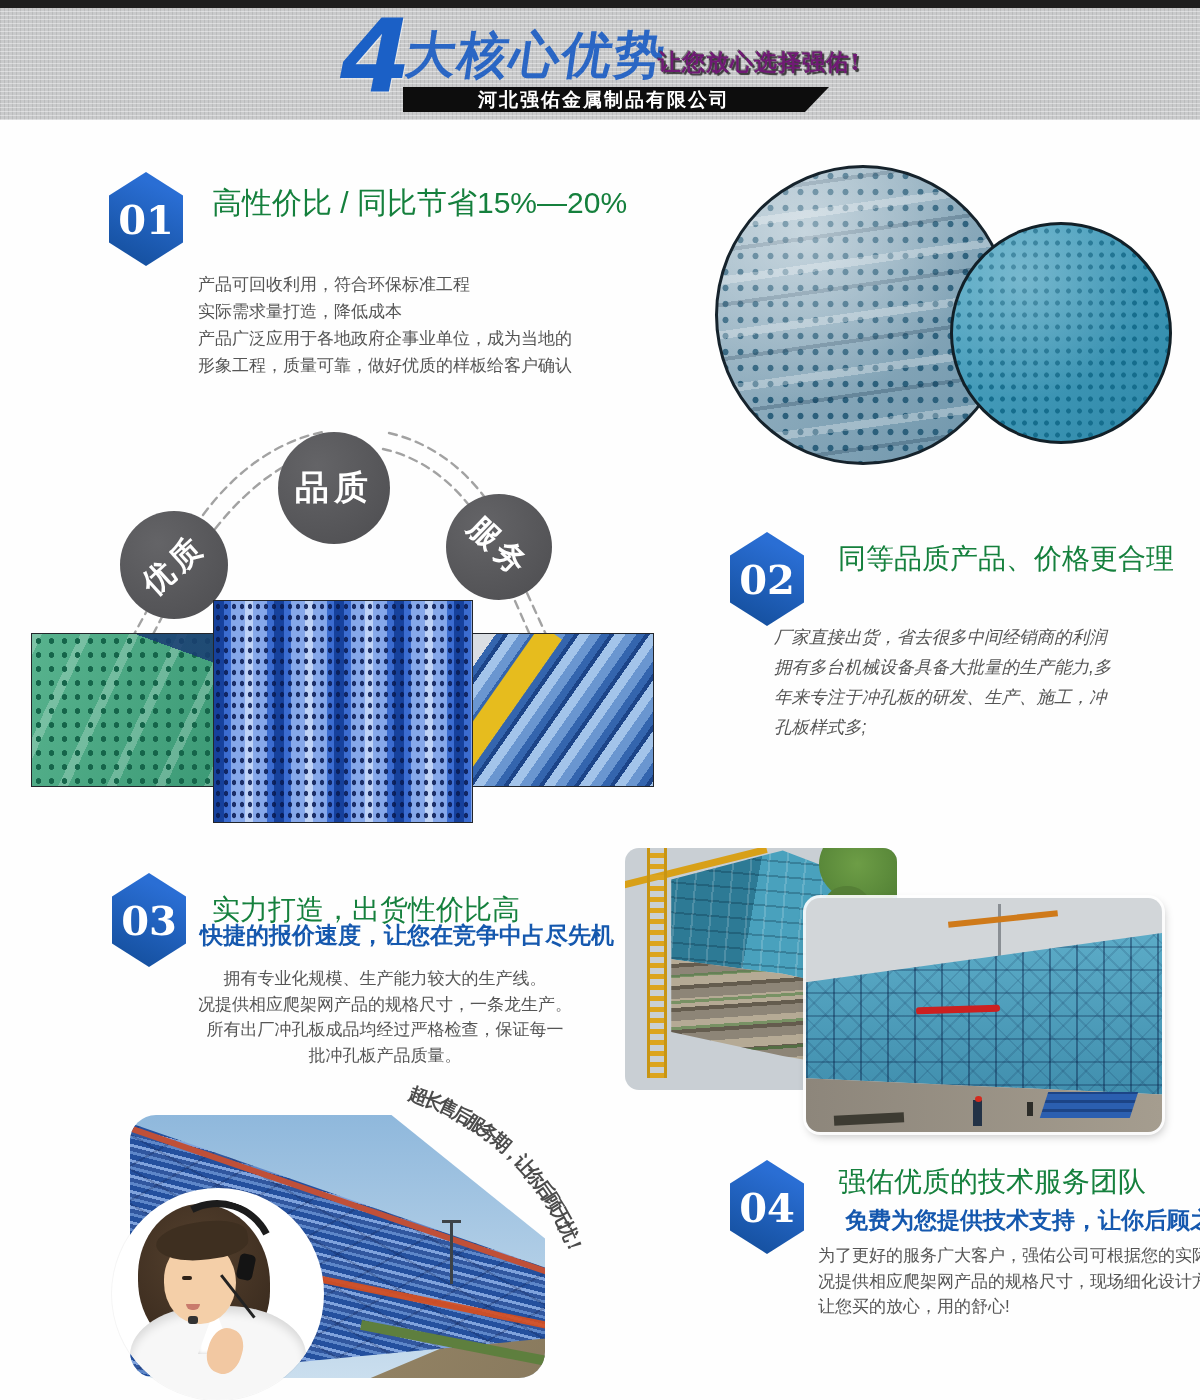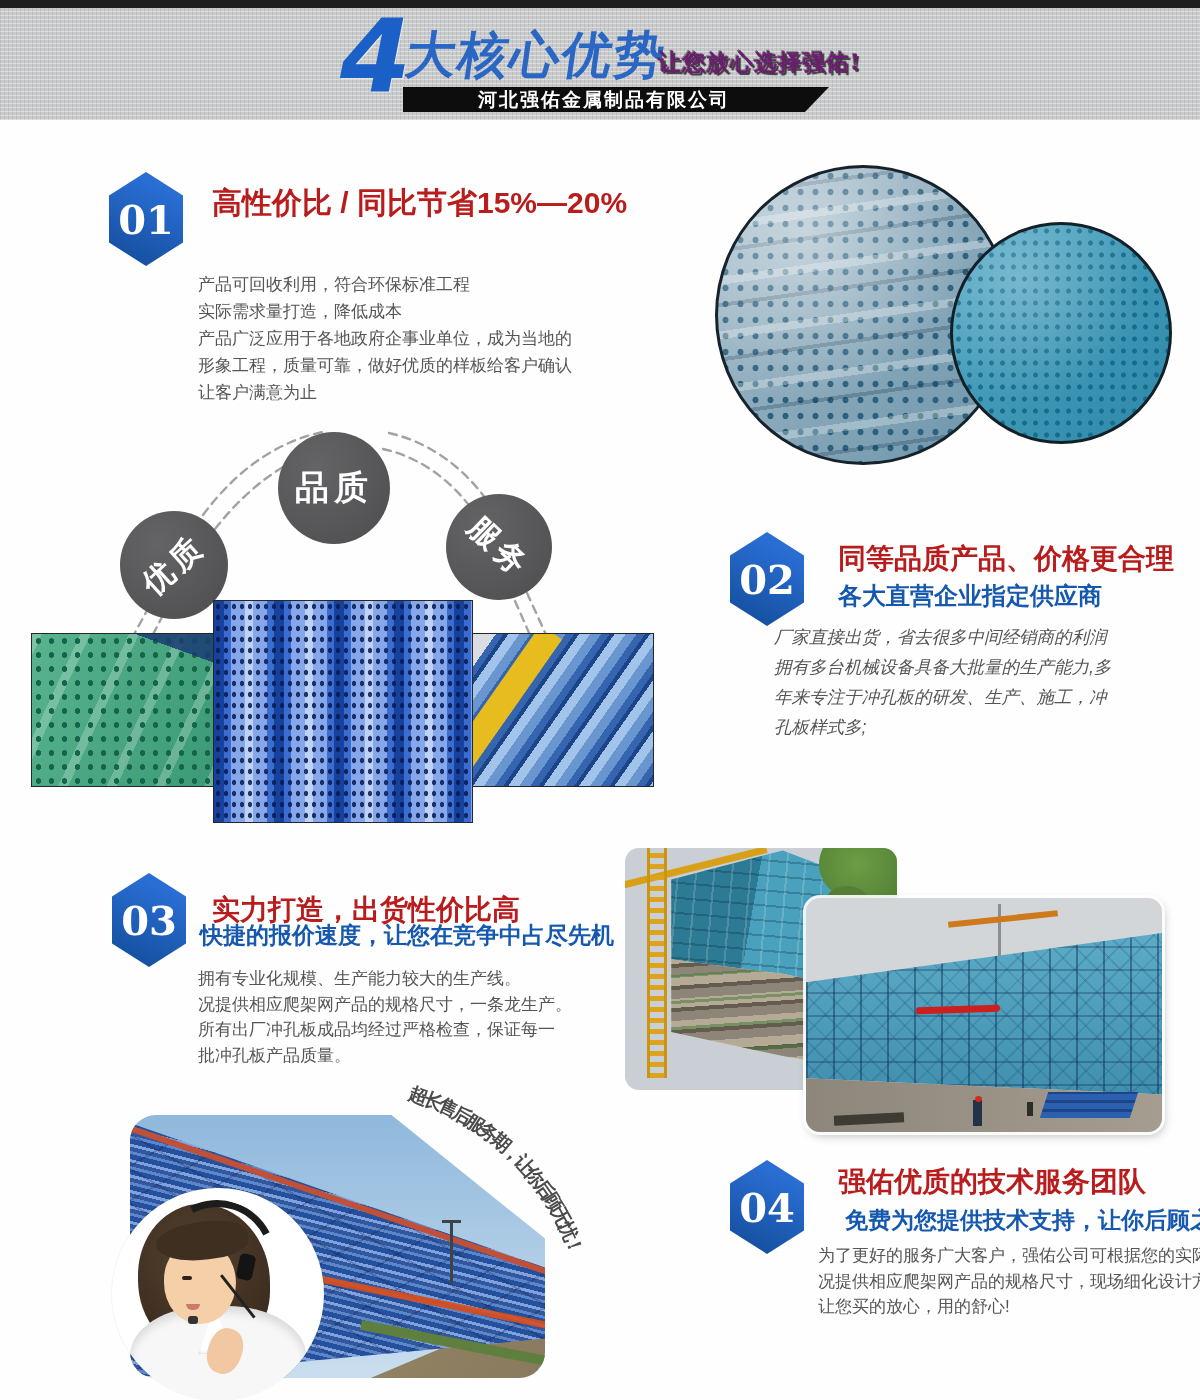--- a/index.html
+++ b/index.html
@@ -23,21 +23,21 @@
     clip-path:polygon(0 0,100% 0,calc(100% - 24px) 100%,0 100%);
     color:#fff;font-size:19px;font-weight:bold;line-height:25px;text-align:center;
     padding-right:24px;letter-spacing:2px;}
 
   
   .hex{position:absolute;width:74px;height:94px;
     clip-path:polygon(50% 0,100% 25%,100% 75%,50% 100%,0 75%,0 25%);
     background:linear-gradient(205deg,#2a6ed4 20%,#15509f 90%);
     color:#fff;display:flex;align-items:center;justify-content:center;
     font:bold 40px "DejaVu Serif","Liberation Serif",serif;}
-  .sec-title{position:absolute;font-weight:bold;color:#b91c1c;white-space:nowrap;}
+  .sec-title{position:absolute;font-weight:normal;color:#15803d;white-space:nowrap;}
   .sec-sub{position:absolute;font-weight:bold;color:#1558ae;white-space:nowrap;
     font-family:"DejaVu Serif","Liberation Serif",serif;}
   .sec-body{position:absolute;color:#555;font-size:17px;white-space:nowrap;}
   .sans-title{font-family:"Liberation Sans","DejaVu Sans",sans-serif;}
   .serif-title{font-family:"DejaVu Serif","Liberation Serif",serif;}
 
   
   .hex-01{left:109px;top:172px;text-align:right;}
   .t-01{left:212px;top:183px;font-size:30px;}
   .sub-01{left:212px;top:228px;font-size:23px;}
@@ -46,21 +46,21 @@
   
   .hex-02{left:730px;top:532px;}
   .t-02{left:838px;top:540px;font-size:28px;}
   .sub-02{left:838px;top:580px;font-size:24px;}
   .b-02{left:774px;top:622px;line-height:30px;font-size:17.5px;font-style:italic;}
 
   
   .hex-03{left:112px;top:873px;}
   .t-03{left:212px;top:881px;font-size:28px;margin-top:10px;}
   .sub-03{left:200px;top:920px;font-size:23px;}
-  .b-03{left:198px;top:966px;line-height:25.5px;}
+  .b-03{left:198px;top:966px;line-height:25.5px;text-align:center;}
 
   
   .hex-04{left:730px;top:1160px;text-align:right;}
   .t-04{left:838px;top:1163px;font-size:28px;}
   .sub-04{left:845px;top:1205px;font-size:23px;}
   .b-04{left:818px;top:1243px;line-height:25.5px;}
 
   
   .qc{position:absolute;border-radius:50%;background:radial-gradient(circle at 35% 30%,#646467,#4d4d50);
     color:#fff;font-weight:bold;display:flex;align-items:center;justify-content:center;
@@ -232,21 +232,20 @@
 
   <div class="hex hex-01">
     <span>01</span>
   </div>
   <div class="sec-title sans-title t-01">高性价比 / 同比节省15%—20%</div>
   <div class="sec-body b-01">
     <div>产品可回收利用，符合环保标准工程</div>
     <div>实际需求量打造，降低成本</div>
     <div>产品广泛应用于各地政府企事业单位，成为当地的</div>
     <div>形象工程，质量可靠，做好优质的样板给客户确认</div>
-    <div>让客户满意为止</div>
   </div>
 
   <div class="cphoto cphoto-a"></div>
   <div class="cphoto cphoto-b"></div>
 
   <svg class="q-arcs" width="520" height="290" viewBox="0 0 520 290">
     <g fill="none" stroke="#a2a2a2" stroke-width="2.4" stroke-dasharray="8 6" stroke-linecap="round">
       <path d="M 128 100 Q 180 30 252 16"></path>
       <path d="M 140 114 Q 192 48 256 32"></path>
       <path d="M 314 18 Q 374 32 414 88"></path>
@@ -270,21 +269,20 @@
   <div class="montage m-green"></div>
   <div class="montage m-right">
     <div class="m-yellow"></div>
   </div>
   <div class="montage m-center"></div>
 
   <div class="hex hex-02">
     <span>02</span>
   </div>
   <div class="sec-title serif-title t-02">同等品质产品、价格更合理</div>
-  <div class="sec-sub sub-02">各大直营企业指定供应商</div>
   <div class="sec-body b-02">
     <div>厂家直接出货，省去很多中间经销商的利润</div>
     <div>拥有多台机械设备具备大批量的生产能力,多</div>
     <div>年来专注于冲孔板的研发、生产、施工，冲</div>
     <div>孔板样式多;</div>
   </div>
 
   <div class="hex hex-03">
     <span>03</span>
   </div>

